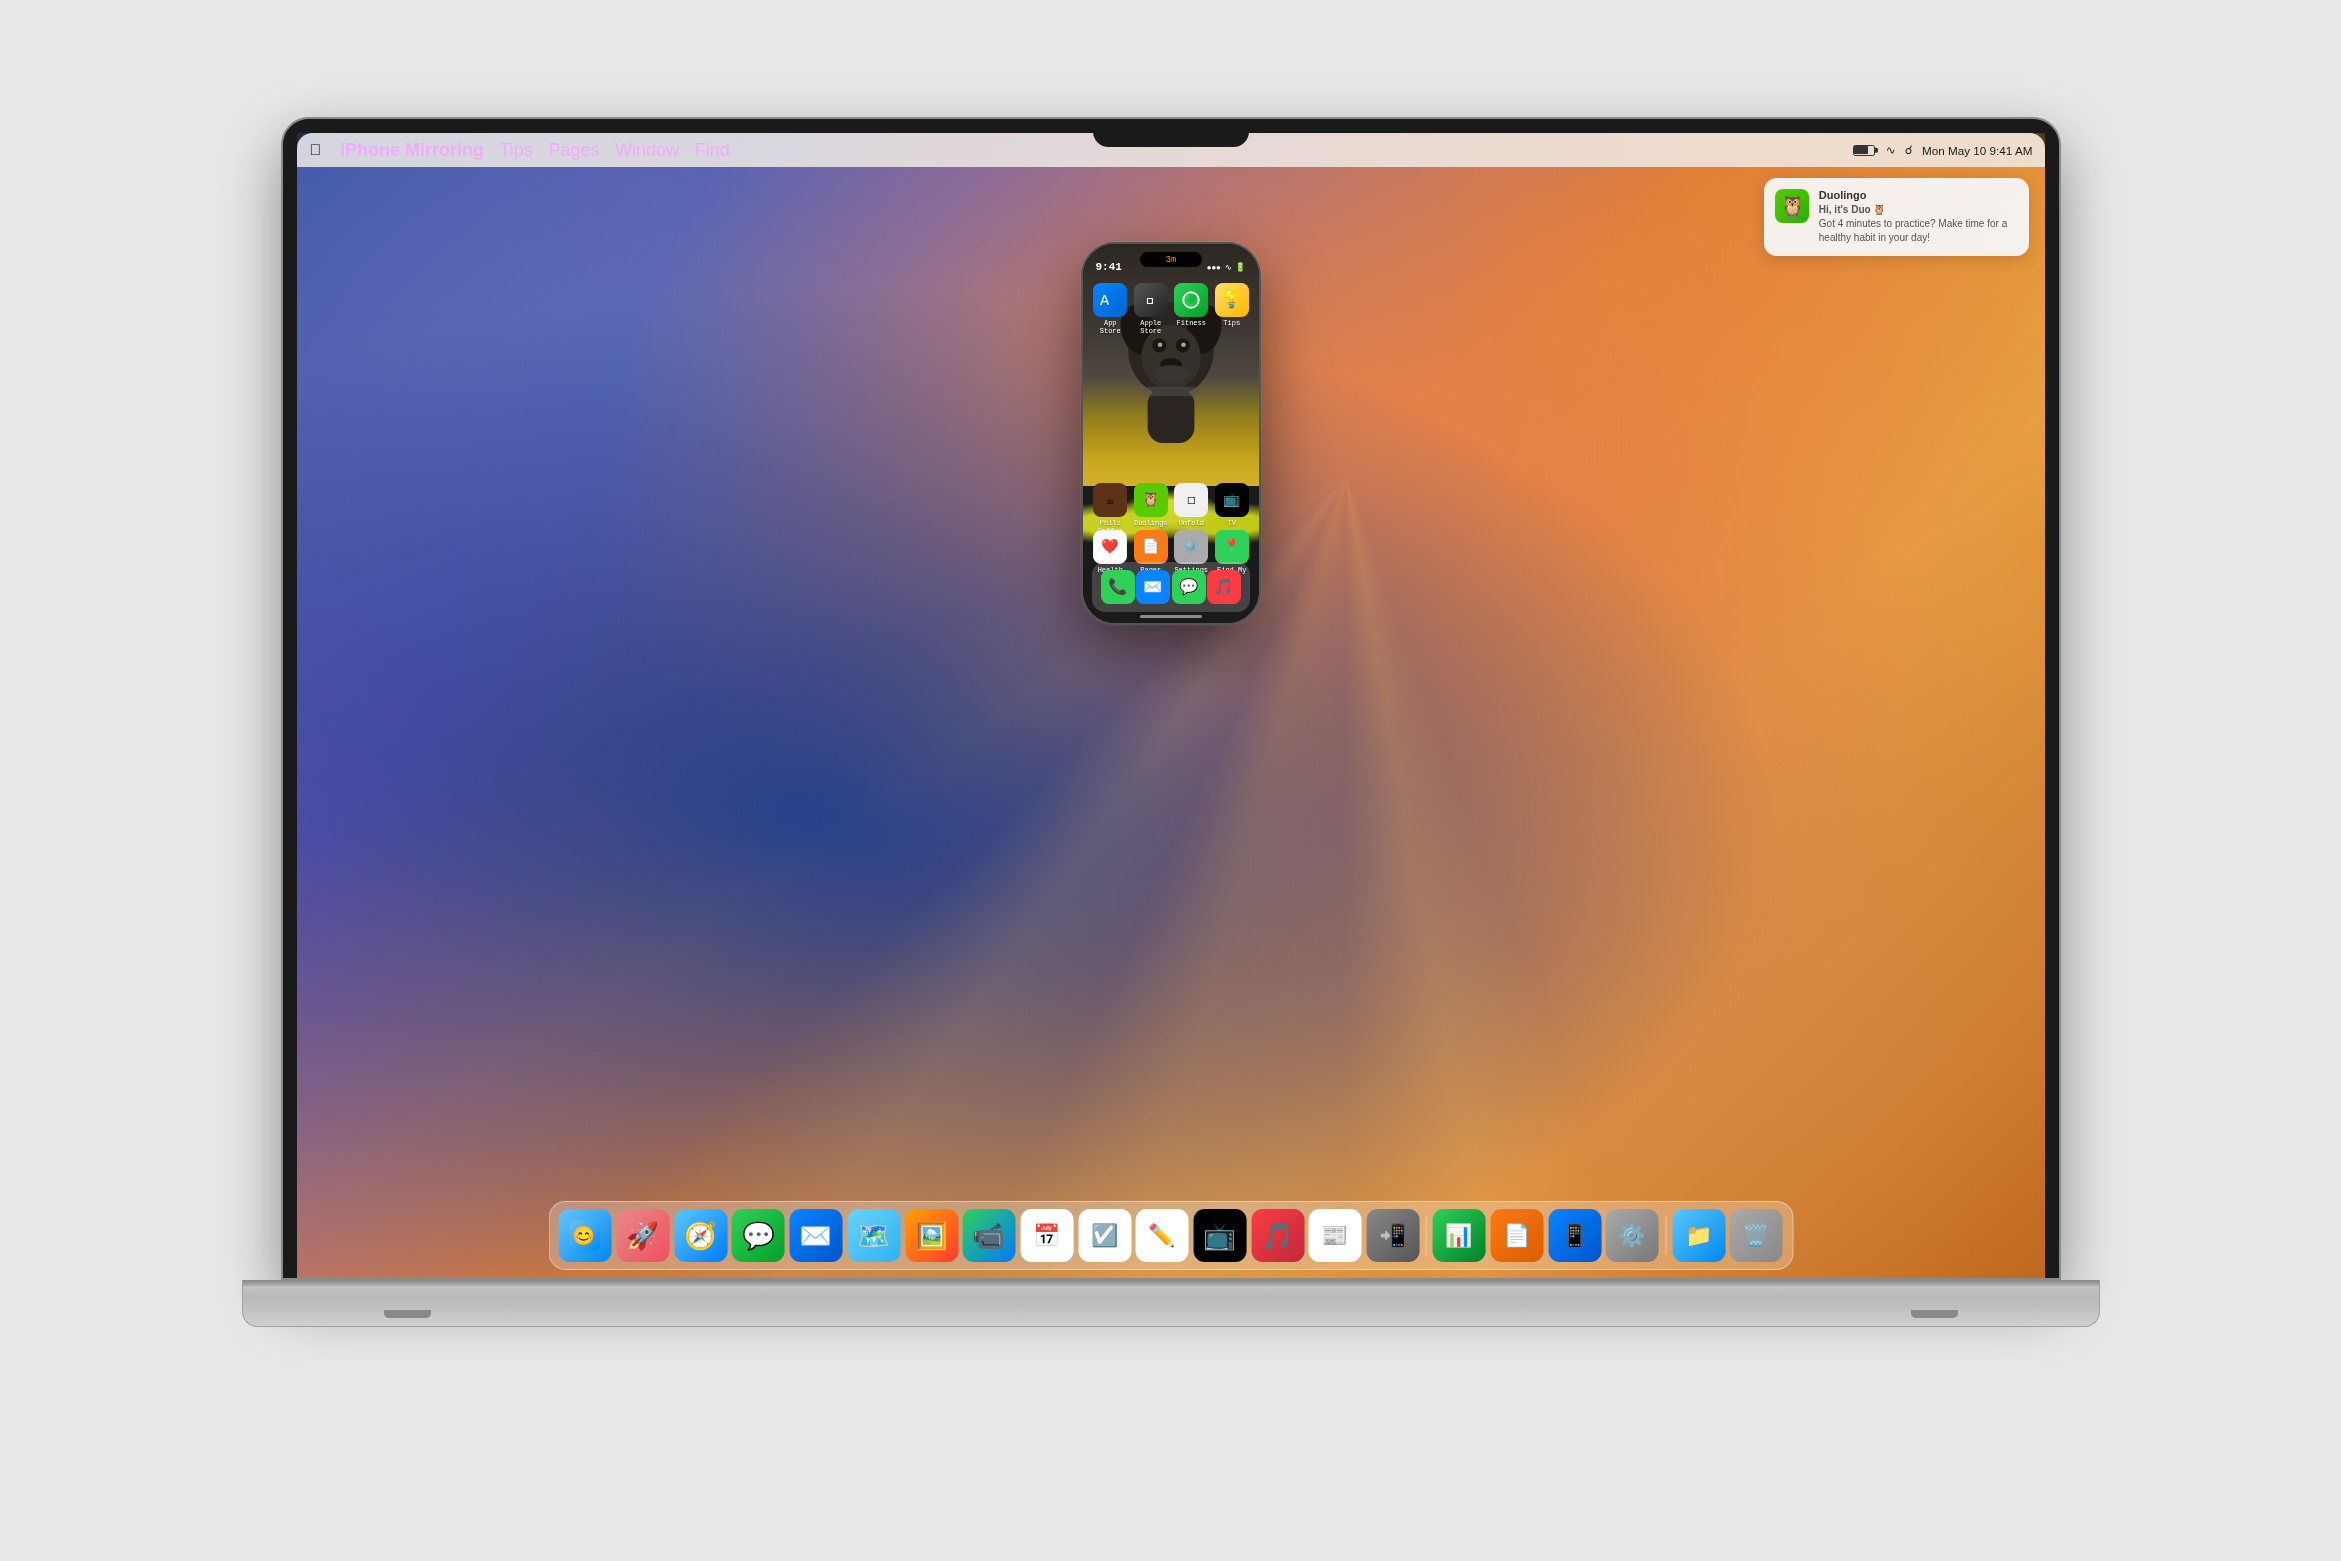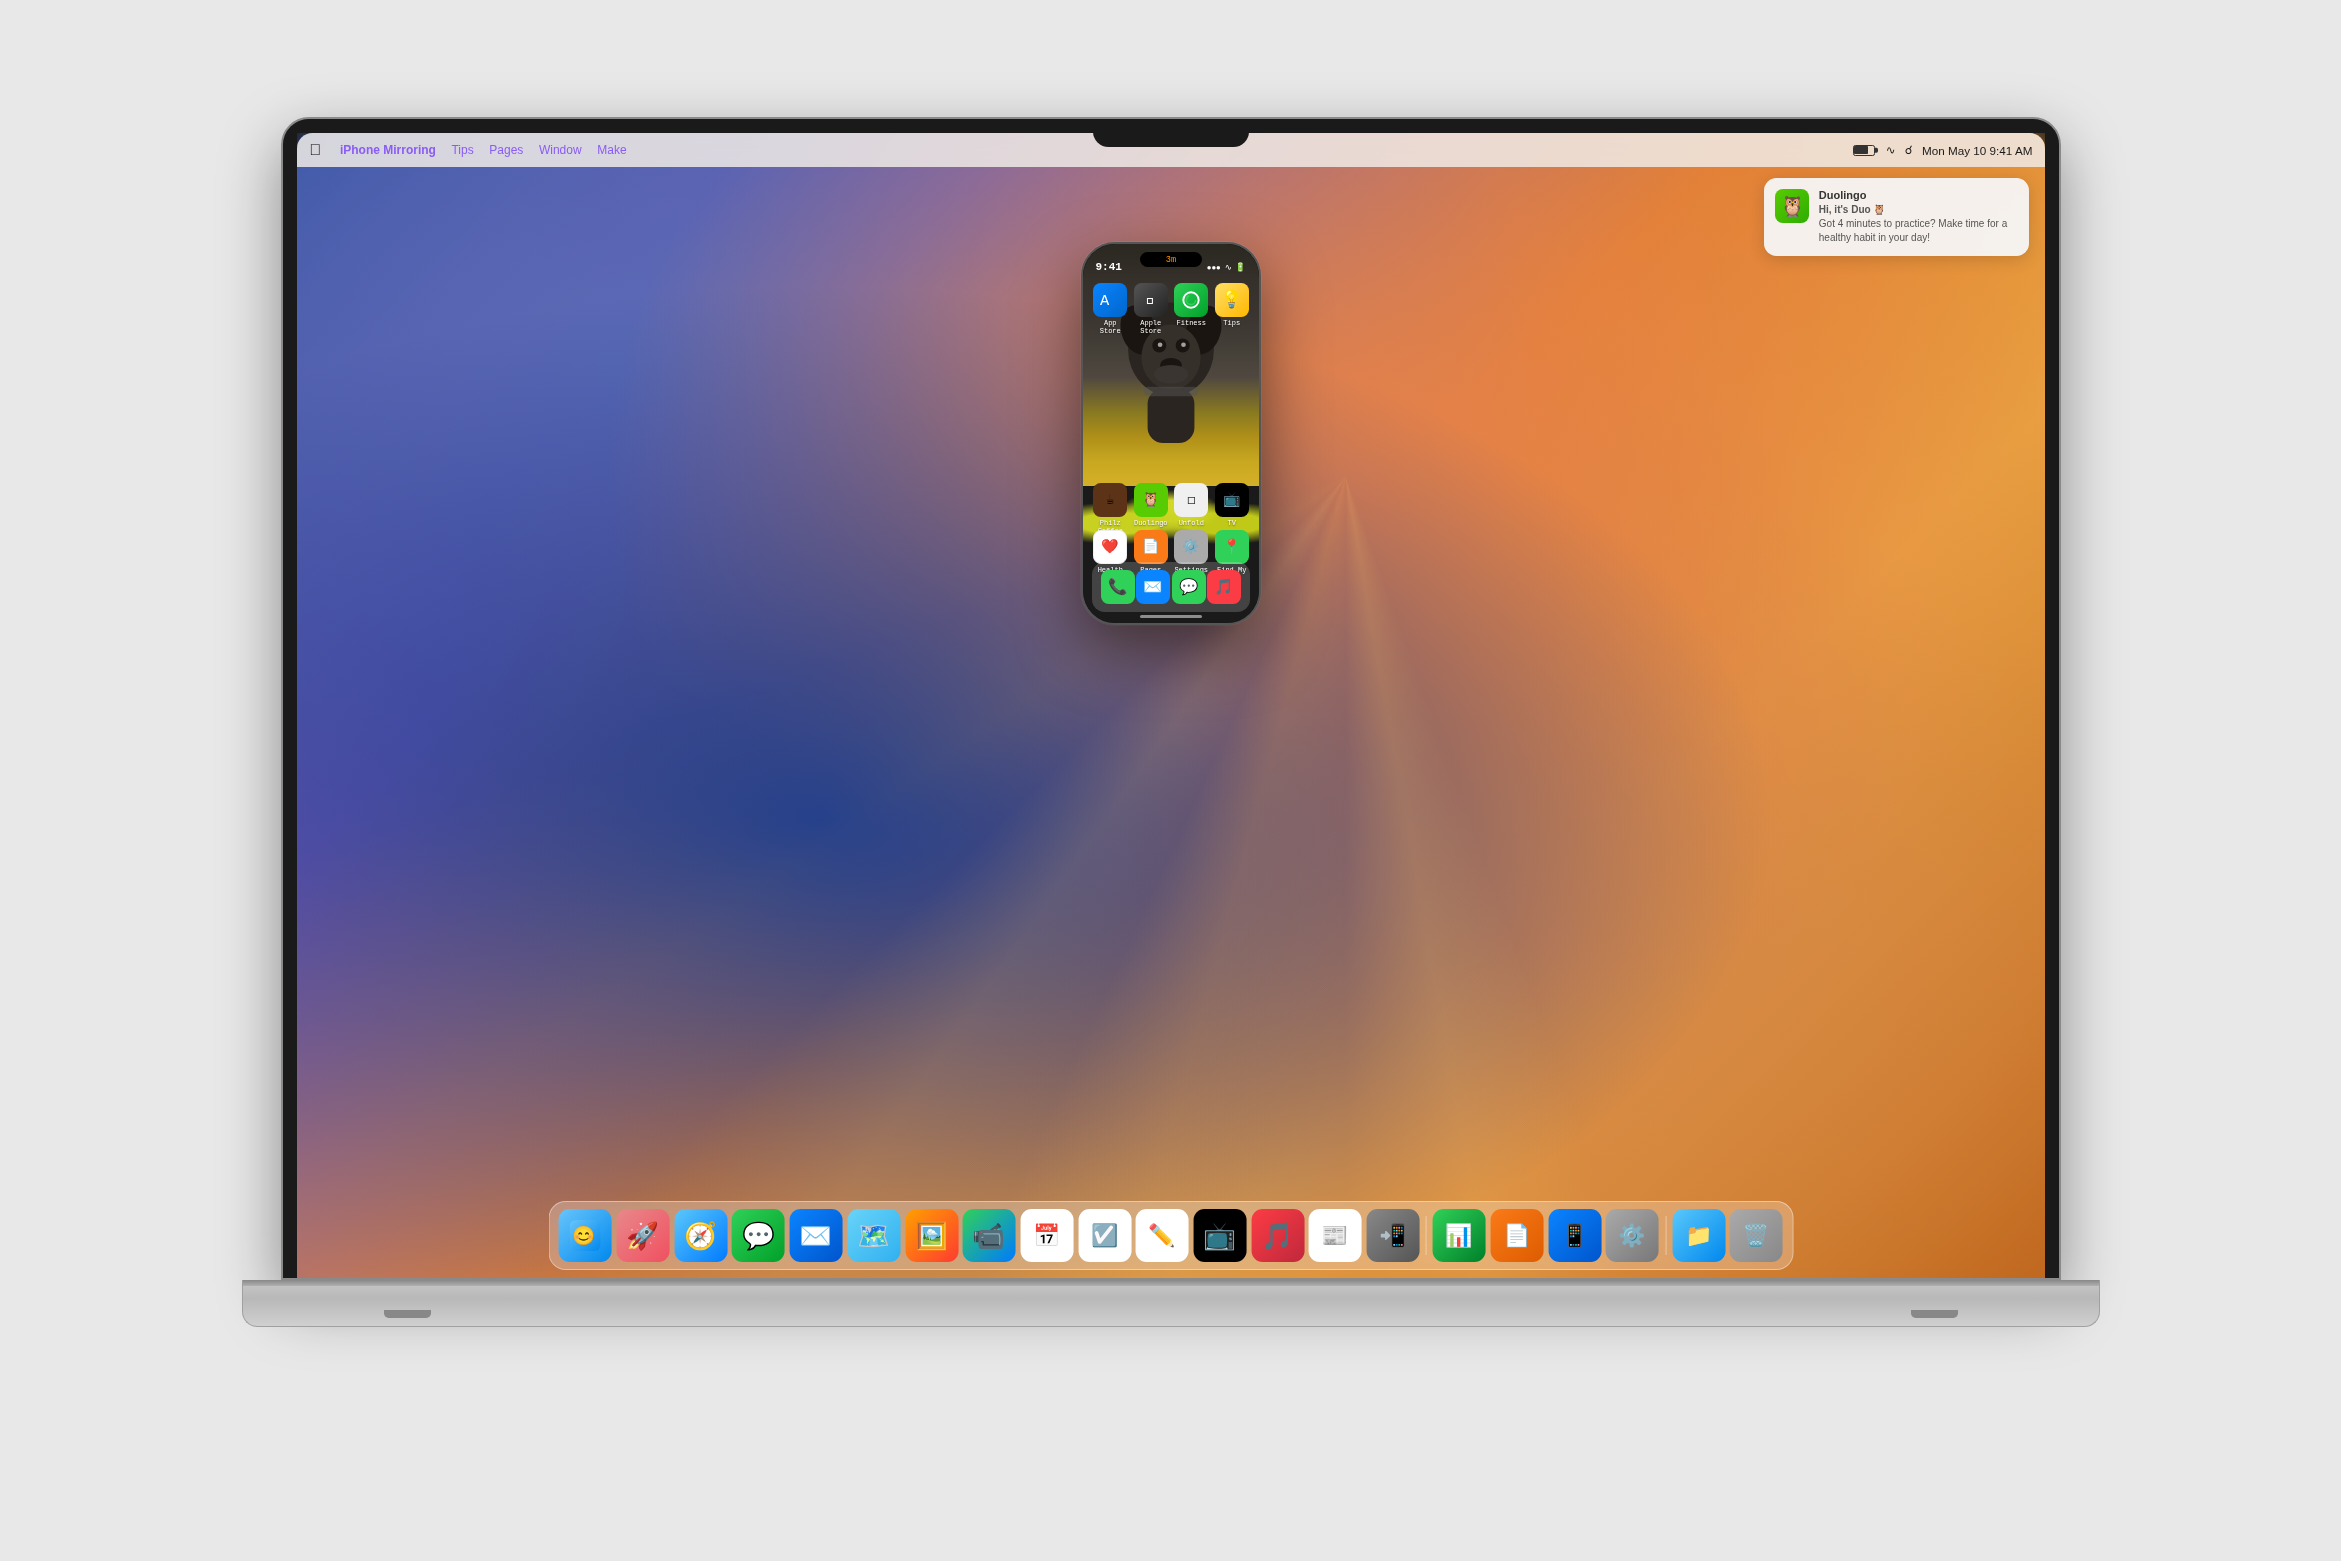--- a/index.html
+++ b/index.html
@@ -117,22 +117,22 @@
       align-items: center;
       gap: 15.6px;
     }
 
     .apple-logo {
       font-size: 15.6px;
       margin-right: 3.1px;
     }
 
     .menu-item {
-      color: #8b5cf6;
-      font-size: 12px;
+      color: #f0abfc;
+      font-size: 18px;
       cursor: default;
     }
 
     .menu-item.bold {
       font-weight: 600;
     }
 
     .menubar-right {
       margin-left: auto;
       display: flex;
@@ -527,21 +527,21 @@
         <div class="wallpaper"></div>
         <div class="wallpaper-rays"></div>
 
         <div class="menubar">
           <div class="menubar-left">
             <span class="apple-logo"></span>
             <span class="menu-item bold">iPhone Mirroring</span>
             <span class="menu-item">Tips</span>
             <span class="menu-item">Pages</span>
             <span class="menu-item">Window</span>
-            <span class="menu-item">Make</span>
+            <span class="menu-item">Find</span>
           </div>
           <div class="menubar-right">
             <span class="battery-icon">
                 <span class="battery-fill"></span>
               </span>
             <span>∿</span>
             <span>☌</span>
             <span>Mon May 10  9:41 AM</span>
           </div>
         </div>

